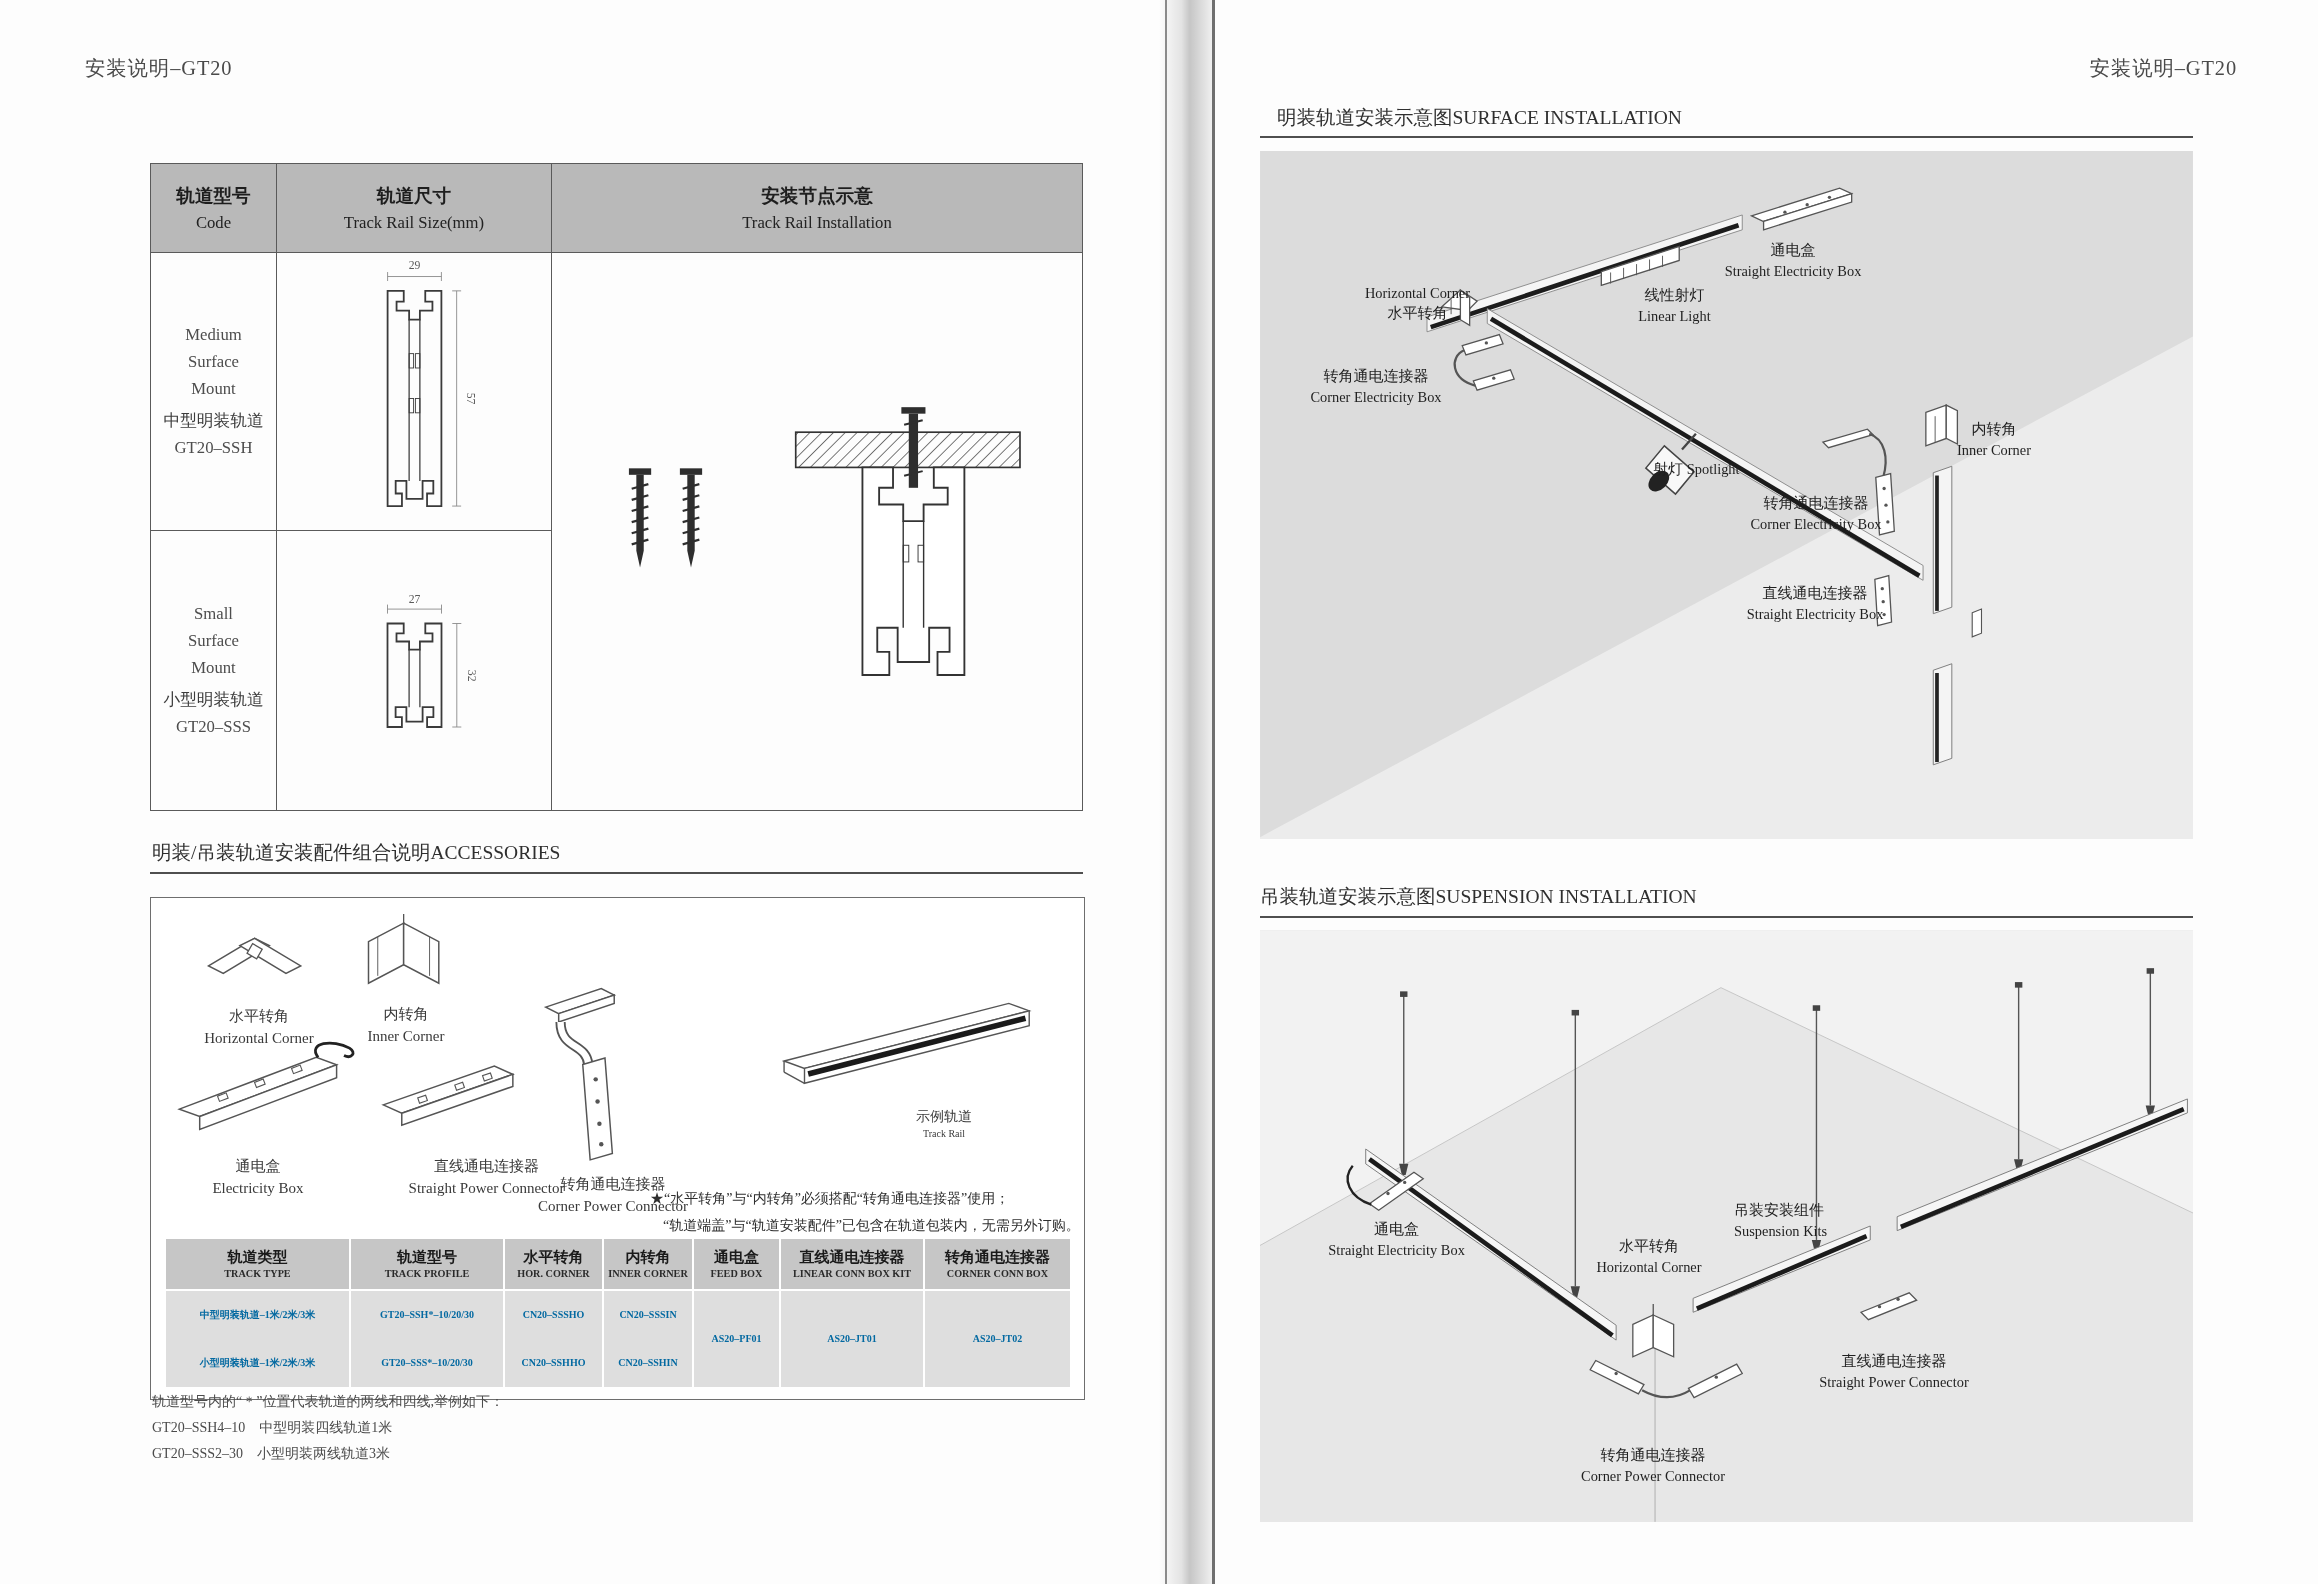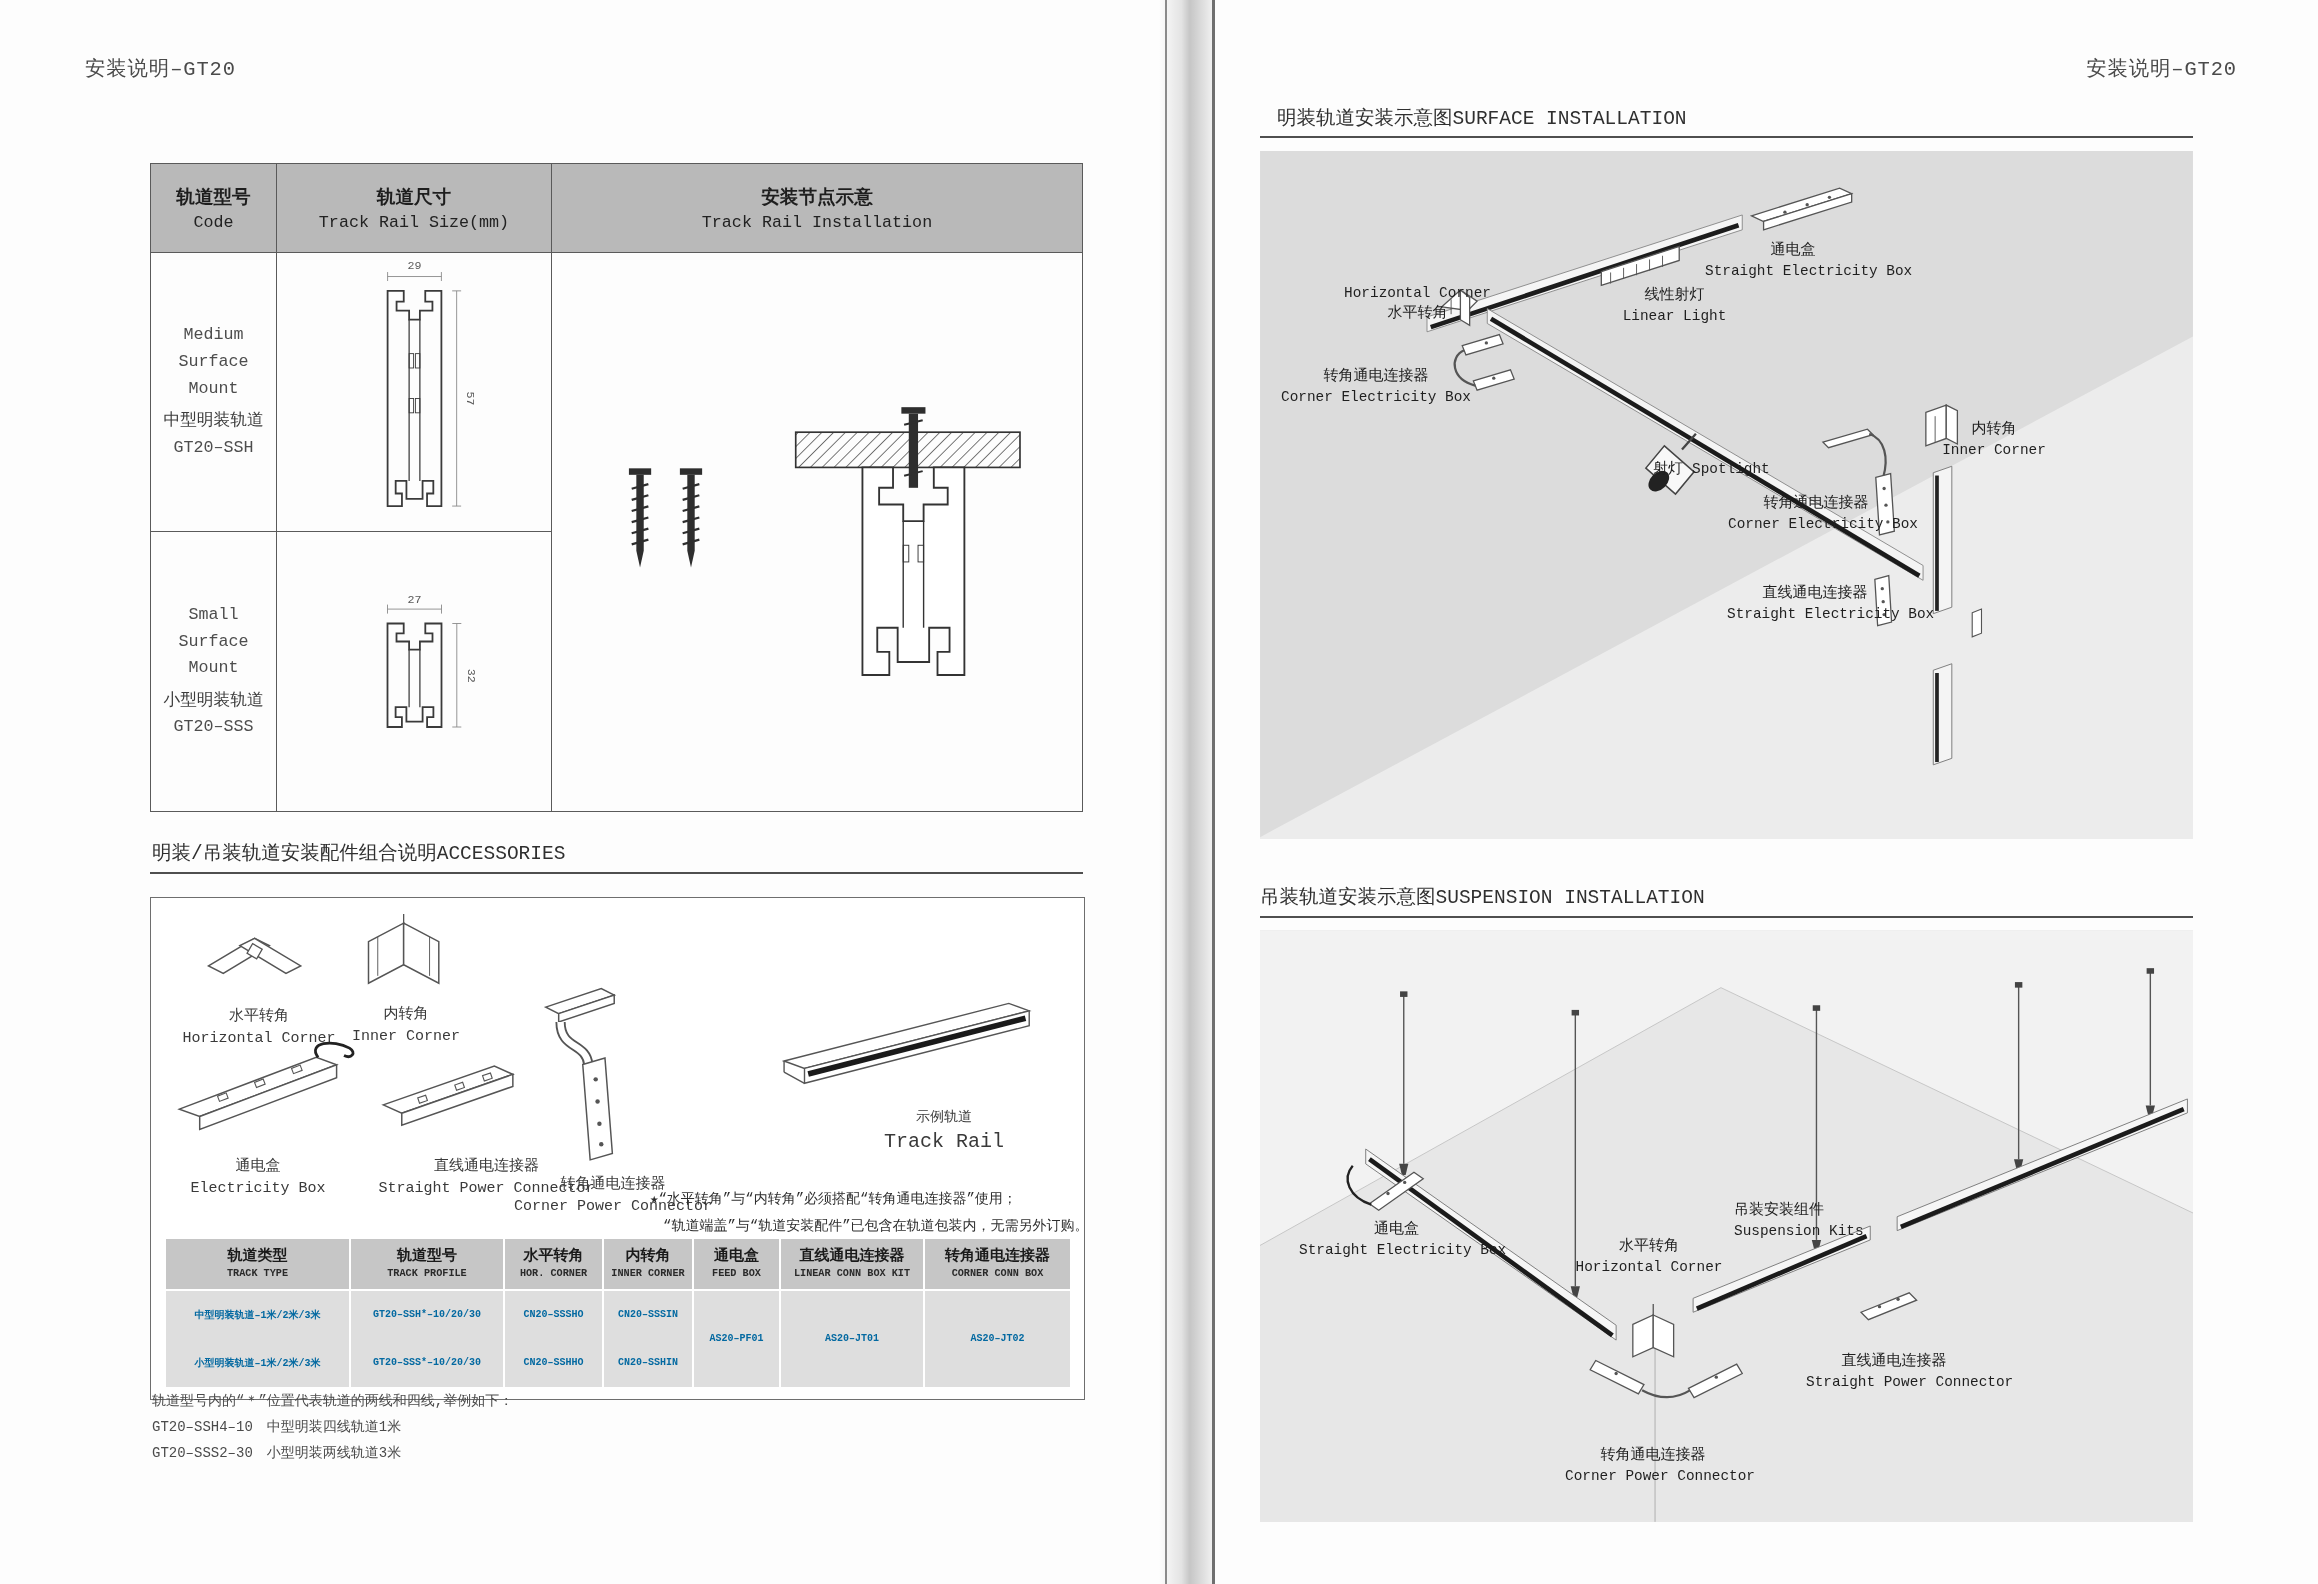--- a/index.html
+++ b/index.html
@@ -1,17 +1,17 @@
 <!DOCTYPE html>
 <html style="font-size:15px"><head>
 <meta charset="utf-8">
 <style>
   html,body{margin:0;padding:0;background:#fff;}
   #page{position:relative;width:2319px;height:1584px;background:#fdfdfd;
-        font-family:Liberation Mono, monospace;color:#333;overflow:hidden;}
+        font-family:Liberation Serif, serif;color:#333;overflow:hidden;}
   .abs{position:absolute;}
 
   
   .pg-head{position:absolute;top:54px;font-size:20.4px;color:#4a4a4a;letter-spacing:0.9px;}
 
   
   #spine{position:absolute;left:1159px;top:0;width:56px;height:1584px;
          background:linear-gradient(to right,rgba(0,0,0,0) 0%,rgba(0,0,0,.10) 40%,rgba(0,0,0,.22) 55%,rgba(0,0,0,.03) 100%);}
   .spine-line{position:absolute;top:0;height:1584px;background:#8a8a8a;}
 
@@ -262,21 +262,21 @@
 
     <svg class="abs" style="left:620px;top:85px;" width="288" height="130" viewBox="0 0 310 140">
       <polygon points="14,84 256,22 278,30 36,92" fill="#fff" stroke="#555" stroke-width="1.5"></polygon>
       <polygon points="36,92 278,30 278,46 36,108" fill="#fff" stroke="#555" stroke-width="1.5"></polygon>
       <line x1="40" y1="98" x2="274" y2="38" stroke="#1a1a1a" stroke-width="6"></line>
       <line x1="14" y1="84" x2="14" y2="96" stroke="#555" stroke-width="1.5"></line>
       <line x1="14" y1="96" x2="36" y2="108" stroke="#555" stroke-width="1.5"></line>
     </svg>
     <div class="acc-label" style="left:700px;top:209px;width:186px;font-size:14px;">
       <div>示例轨道</div>
-      <div class="en" style="font-size:20px;">Track Rail</div>
+      <div class="en" style="font-size:10px;">Track Rail</div>
     </div>
 
     <div class="acc-note">
       <div class="n1">★“水平转角”与“内转角”必须搭配“转角通电连接器”使用；</div>
       <div class="n2">“轨道端盖”与“轨道安装配件”已包含在轨道包装内，无需另外订购。</div>
     </div>
 
     <div id="combo">
       <table>
         <colgroup>

